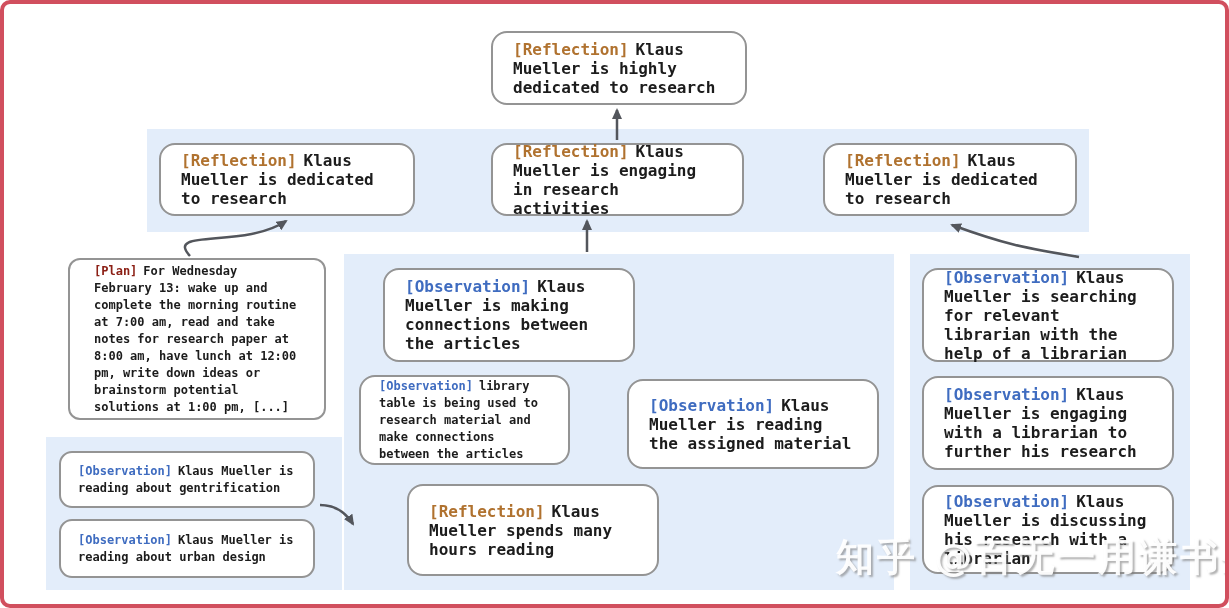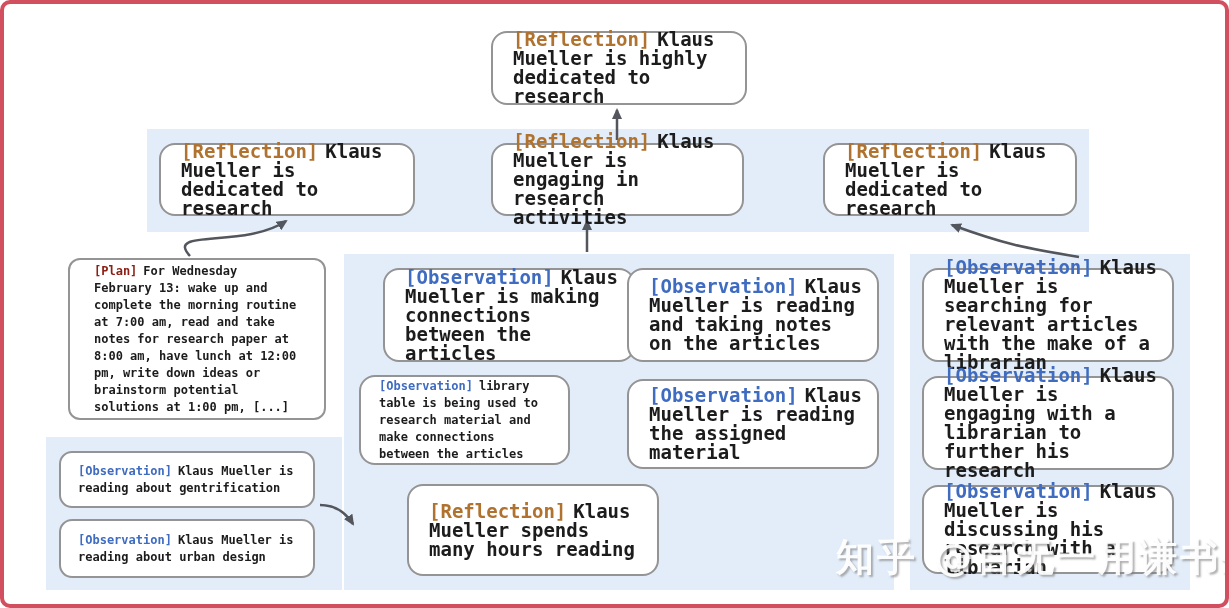--- a/index.html
+++ b/index.html
@@ -9,21 +9,21 @@
     font-family:"DejaVu Sans Mono","Liberation Mono",monospace;
   }
   .band{position:absolute;background:#e3edfa;}
   .node{
     position:absolute;box-sizing:border-box;background:#ffffff;
     border:2px solid #949494;border-radius:16px;
     display:flex;align-items:center;
     font-weight:bold;color:#1c1c1c;z-index:3;
   }
   .node .txt{display:block;}
-  .t14{font-size:19px;line-height:19px;padding:0 20px;}
+  .t14{font-size:16px;line-height:19px;padding:0 20px;}
   .t12{font-size:12px;line-height:17px;align-items:center;}
   .pad18{padding:0 18px;}
   .pad17{padding:0 17px;border-radius:13px;}
   .plan-box{padding:0 24px;border-radius:12px;}
   .tag{white-space:nowrap;}
   .t14 .tag{margin-right:7px;}
   .t12 .tag{margin-right:6px;}
   .tag-reflection{color:#b0722f;}
   .tag-observation{color:#3f6cc0;}
   .tag-plan{color:#8c2016;}
@@ -88,29 +88,26 @@
   <div class="node t14" style="left:355px;top:264px;width:252px;height:94px;margin-left:24px;">
     <span class="txt"><span class="tag tag-observation">[Observation]</span><span>Klaus Mueller is making connections between the articles</span></span>
   </div>
   <div class="node t12 pad18" style="left:355px;top:371px;width:211px;height:90px;">
     <span class="txt"><span class="tag tag-observation">[Observation]</span><span>library table is being used to research material and make connections between the articles</span></span>
   </div>
   <div class="node t14" style="left:355px;top:480px;width:252px;height:92px;margin-left:48px;">
     <span class="txt"><span class="tag tag-reflection">[Reflection]</span><span>Klaus Mueller spends many hours reading</span></span>
   </div>
 
-  <div class="node t14" style="left:623px;top:264px;width:252px;height:94px;">
-    <span class="txt"><span class="tag tag-observation">[Observation]</span><span>Klaus Mueller is reading and taking notes on the articles</span></span>
-  </div>
   <div class="node t14" style="left:623px;top:375px;width:252px;height:90px;">
     <span class="txt"><span class="tag tag-observation">[Observation]</span><span>Klaus Mueller is reading the assigned material</span></span>
   </div>
 
   <div class="node t14" style="left:918px;top:264px;width:252px;height:94px;">
-    <span class="txt"><span class="tag tag-observation">[Observation]</span><span>Klaus Mueller is searching for relevant articles with the make of a librarian</span></span>
+    <span class="txt"><span class="tag tag-observation">[Observation]</span><span>Klaus Mueller is searching for relevant librarian with the help of a librarian</span></span>
   </div>
   <div class="node t14" style="left:918px;top:372px;width:252px;height:94px;">
     <span class="txt"><span class="tag tag-observation">[Observation]</span><span>Klaus Mueller is engaging with a librarian to further his research</span></span>
   </div>
   <div class="node t14" style="left:918px;top:481px;width:252px;height:89px;">
     <span class="txt"><span class="tag tag-observation">[Observation]</span><span>Klaus Mueller is discussing his research with a librarian</span></span>
   </div>
 
   <div class="watermark">知乎 @百无一用谦书生</div>
 

